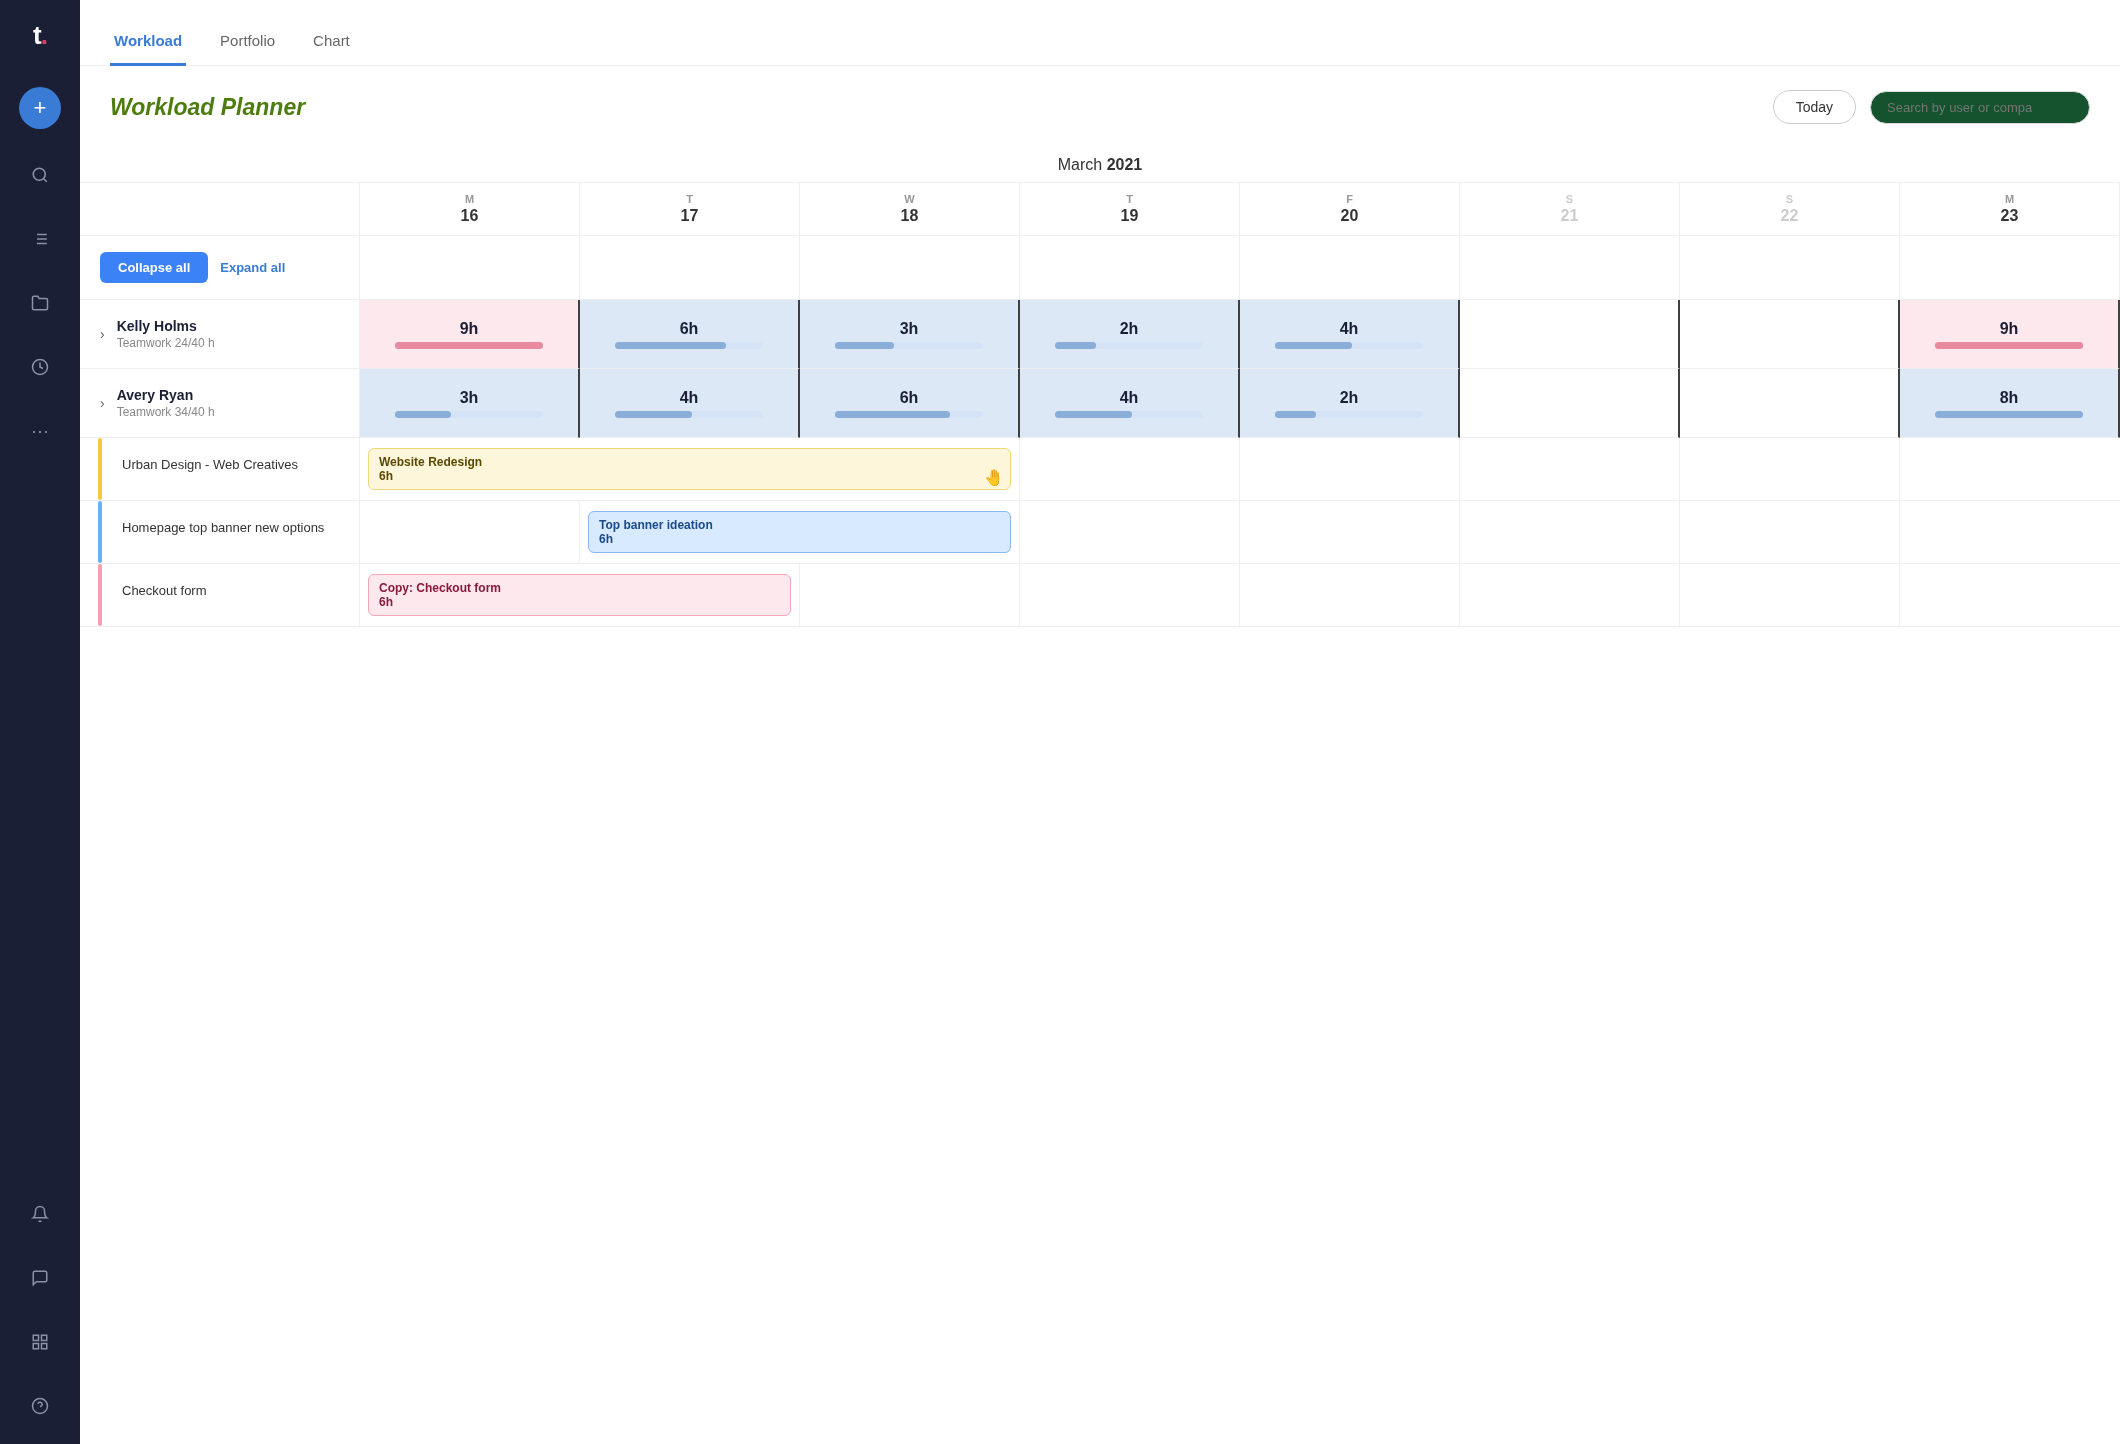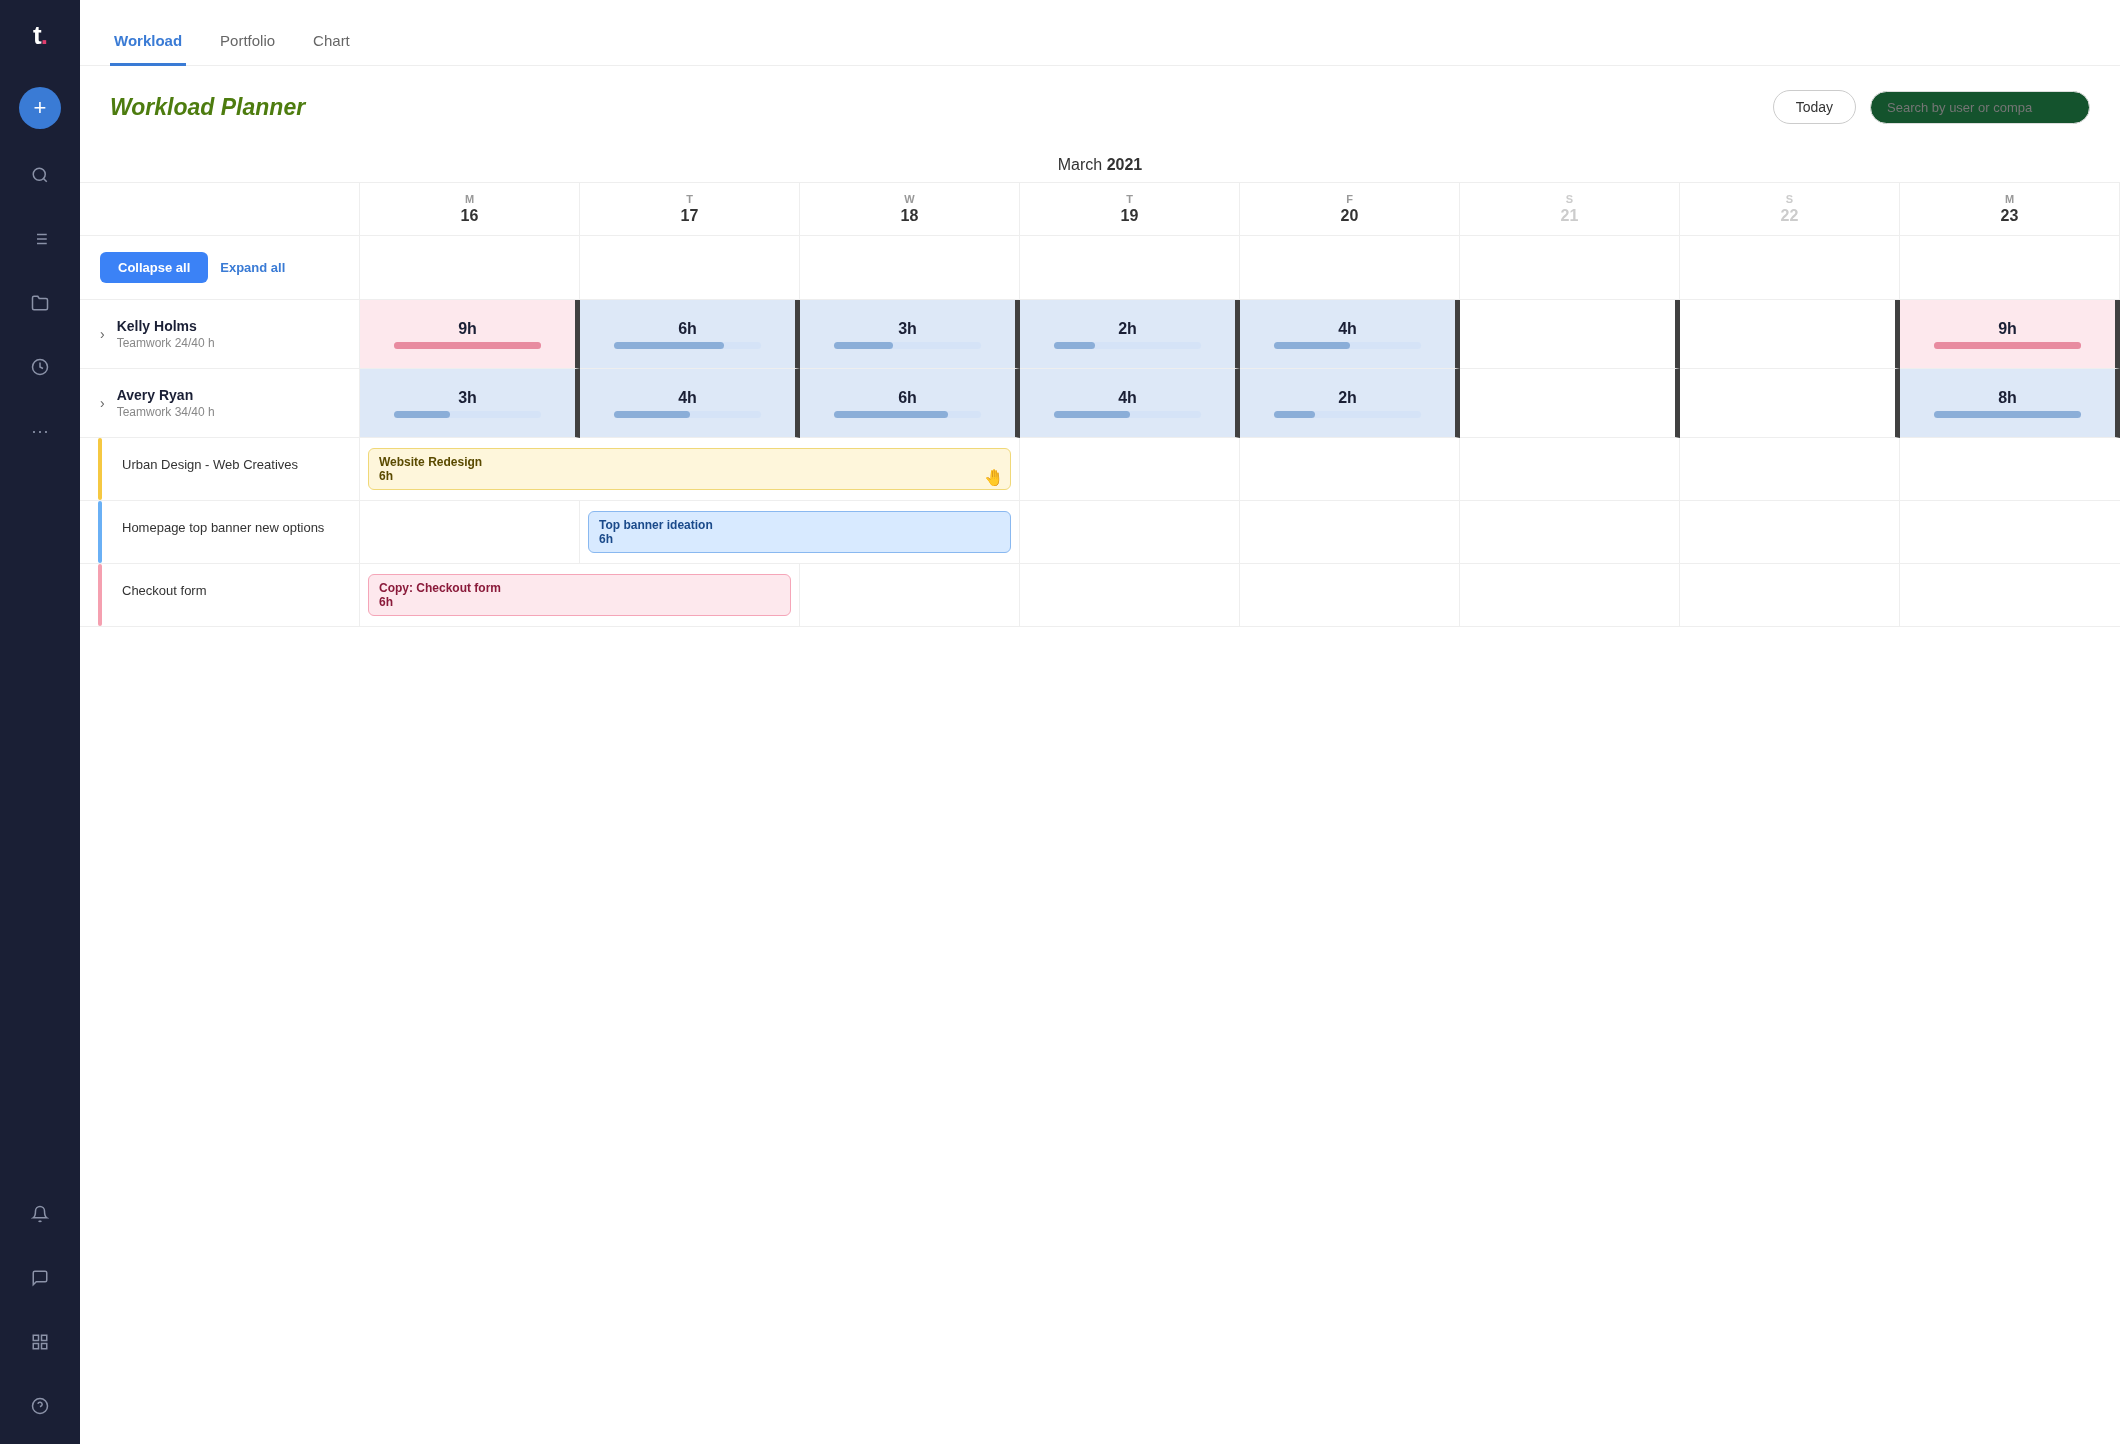--- a/index.html
+++ b/index.html
@@ -207,21 +207,21 @@
       font-size: 14px;
       font-weight: 600;
       color: #1a1f35;
     }
     .person-sub {
       font-size: 12px;
       color: #888;
       margin-top: 2px;
     }
     .hours-cell {
-      border-right: 5px solid #404040;
+      border-right: 2px solid #404040;
       border-bottom: 1px solid #eee;
       padding: 10px 0;
       display: flex;
       align-items: center;
       justify-content: center;
       flex-direction: column;
       gap: 4px;
     }
     .hours-number {
       font-size: 16px;

